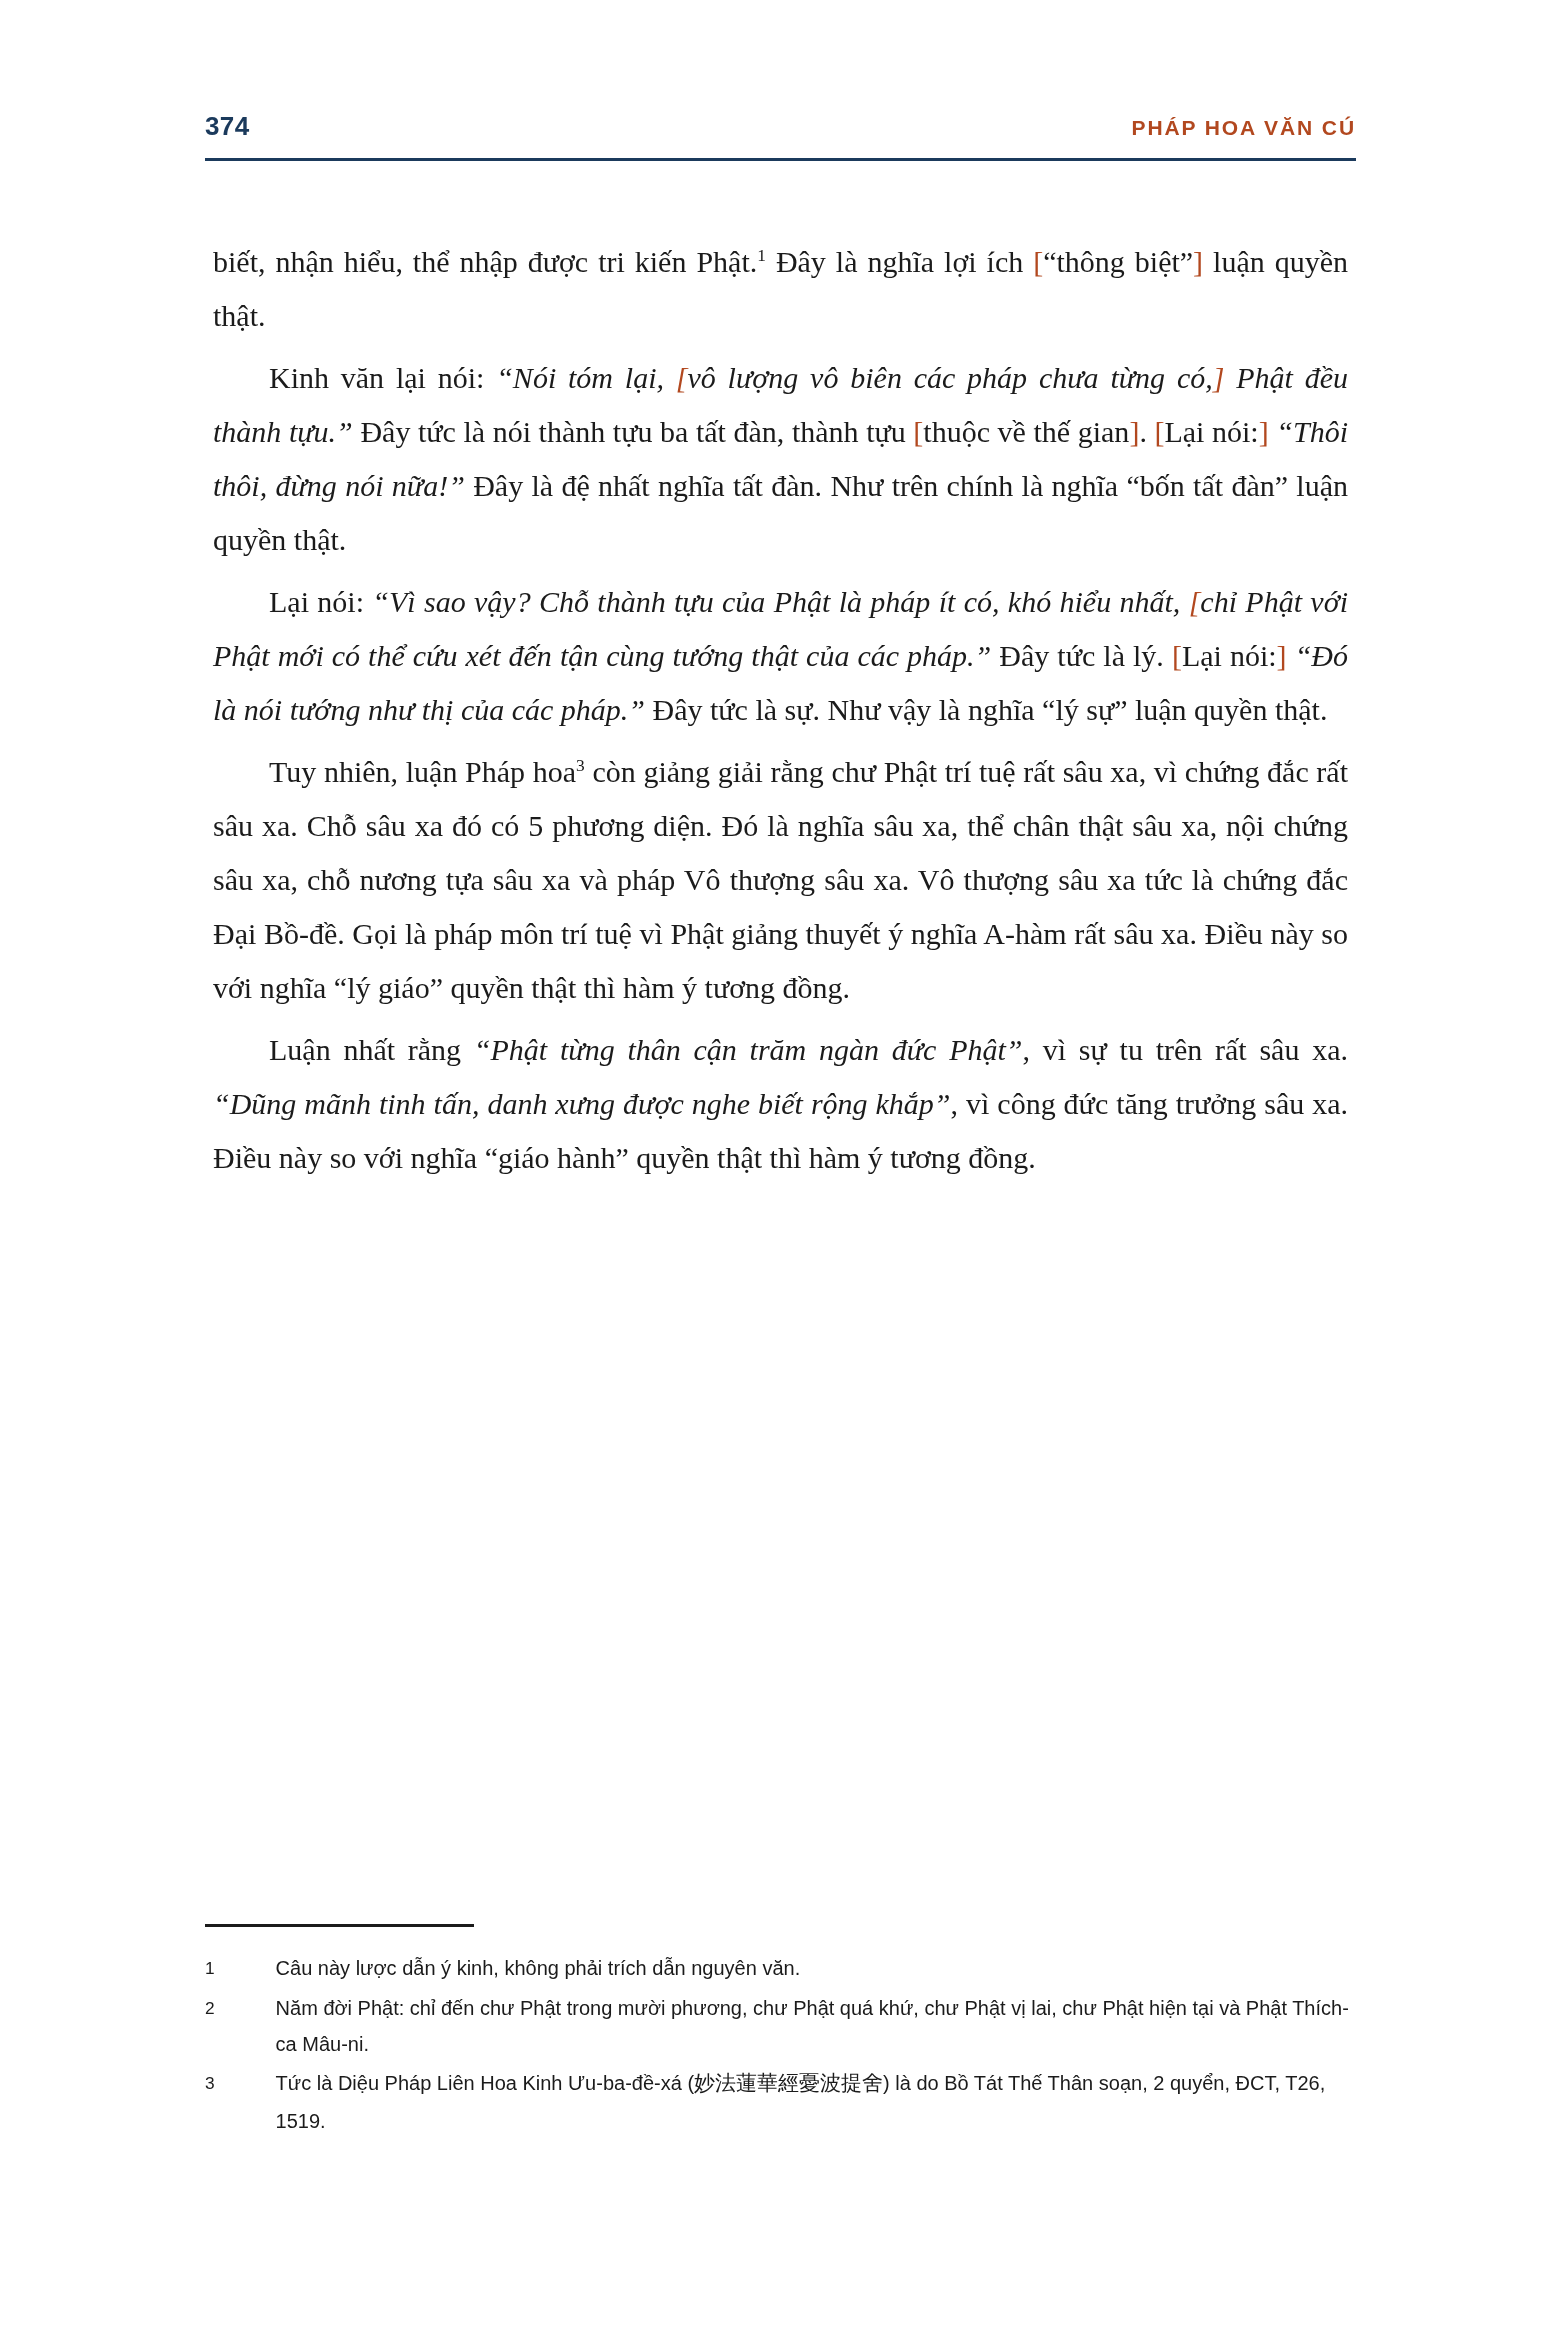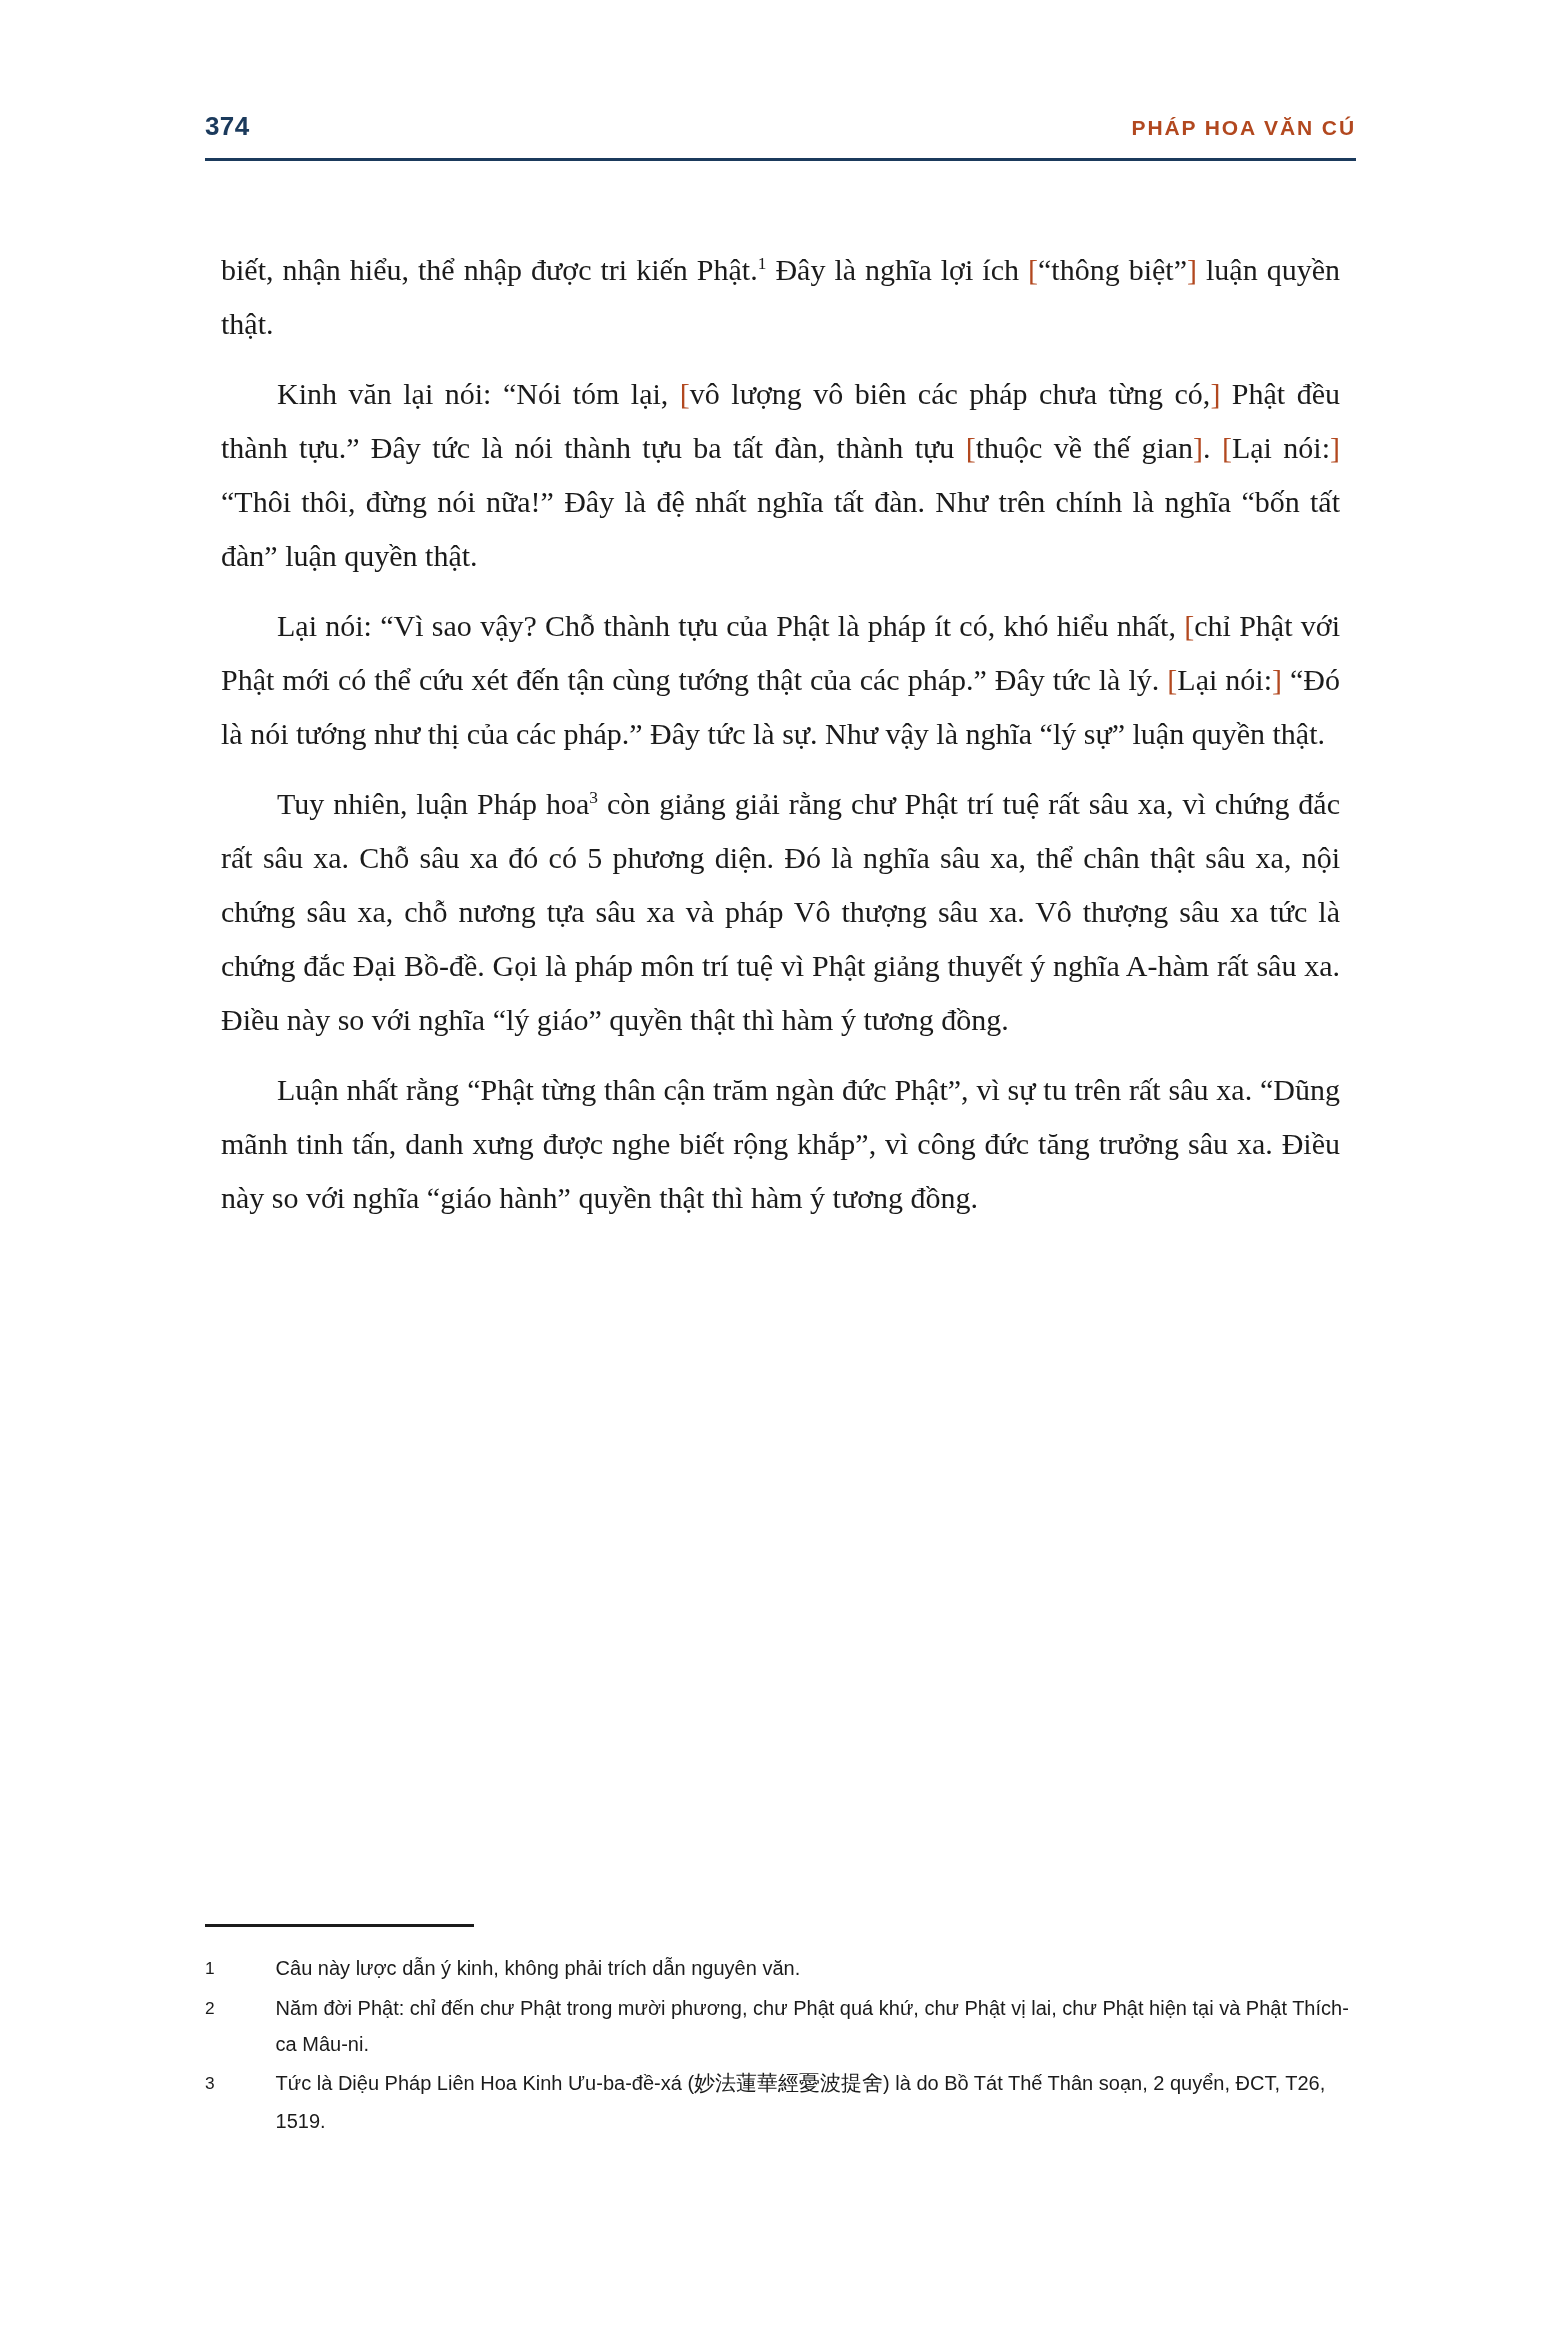--- a/index.html
+++ b/index.html
@@ -62,27 +62,27 @@
     position: absolute;
     left: 205px;
     right: 205px;
     top: 227px;
     font-size: 30px;
     line-height: 54px;
     text-align: justify;
     text-justify: inter-word;
   }
   .body-text p {
-    margin: 16px;
+    margin: 8px;
     text-indent: 0;
   }
   .body-text p.indent {
     text-indent: 56px;
   }
-  .it { }
+  .it { font-style: italic; }
   .bracket { color: #b2481f; }
   sup {
     font-size: 0.58em;
     vertical-align: super;
     line-height: 0;
   }
 
   
   .footnote-rule {
     position: absolute;

